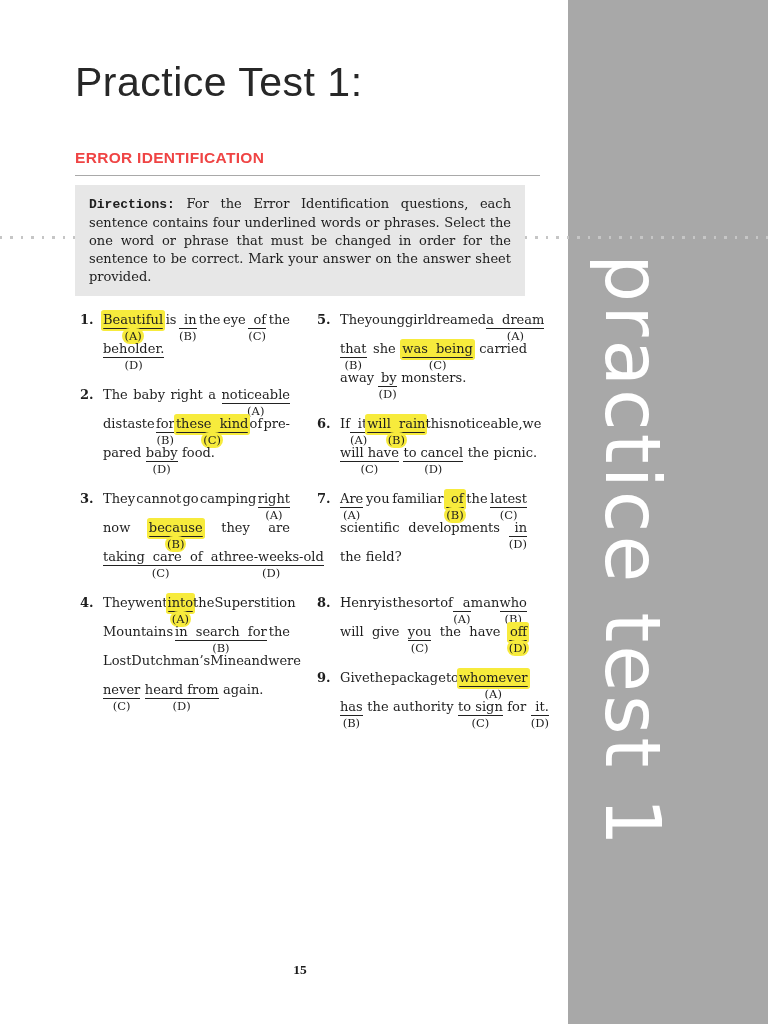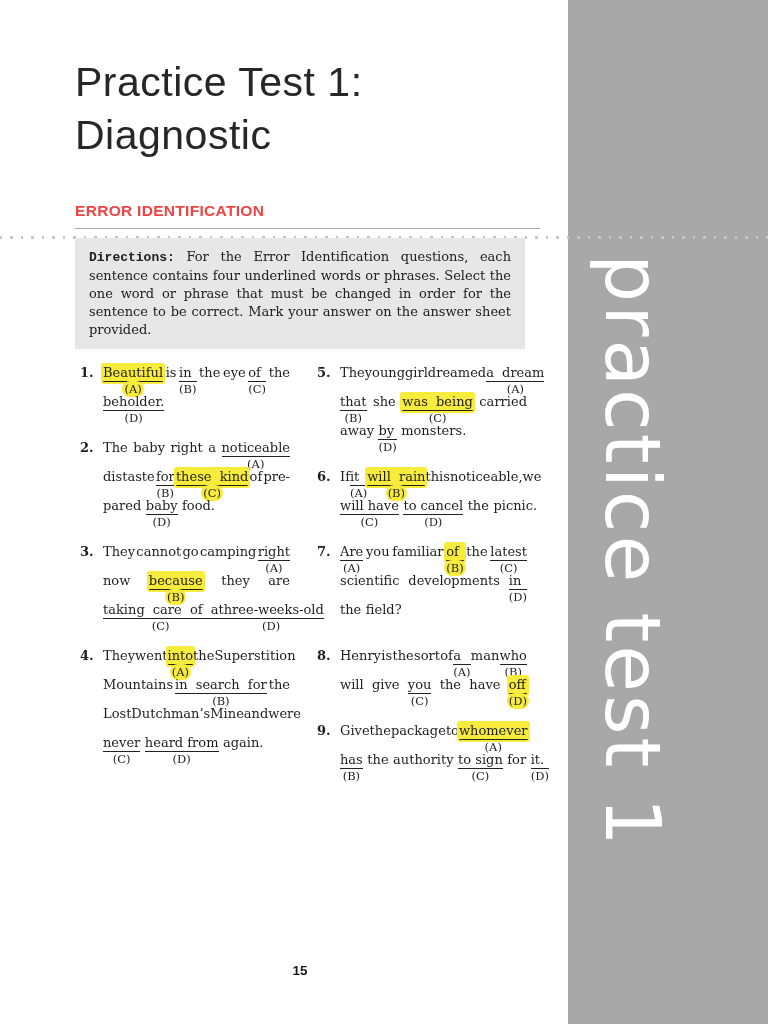--- a/index.html
+++ b/index.html
@@ -39,46 +39,45 @@
   .questions{margin-top:16px;margin-left:5px;display:flex;column-gap:27px;}
   .qcol{width:210px;}
   .q{display:flex;margin-bottom:17px;}
   .qnum{flex:none;width:23px;font-weight:bold;font-size:13px;line-height:16px;}
   .qlines{flex:1;min-width:0;}
   .qline{display:flex;height:29px;align-items:flex-start;column-gap:4.5px;overflow:visible;}
   .qline.just{justify-content:space-between;column-gap:0;}
   .tok{display:flex;flex-direction:column;align-items:center;flex:none;}
   .w{display:block;font-size:13px;line-height:16px;white-space:pre;}
   .just .w{word-spacing:4px;}
-  .tok.u .w{align-self:stretch;text-align:left;border-bottom:1px solid #222;}
+  .tok.u .w{align-self:stretch;text-align:right;border-bottom:1px solid #222;}
   .lbl{display:block;font-size:11.5px;line-height:12px;margin-top:1px;white-space:pre;}
   .w.hl{background:var(--hl);box-shadow:0 0 0 2px var(--hl);border-radius:1px;}
   .lbl.hl{background:var(--hl);box-shadow:0 0 0 2px var(--hl);border-radius:6px;}
 
   
   .page-number{position:absolute;bottom:46px;left:75px;width:450px;text-align:center;
-        font-family:Liberation Sans, sans-serif;font-weight:bold;
+        font-family:Liberation Serif, serif;font-weight:bold;
         font-size:13.5px;color:#1a1a1a;}
 </style>
 </head>
 <body>
 
 <div class="page">
 
   <aside class="sidebar">
     <div class="sidebar-text">practice test 1</div>
   </aside>
 
   <div class="dotted-rule"></div>
 
   <main class="content">
 
     <h1 class="title">
       <span style="display:block">Practice Test 1:</span>
-      <span style="display:block">Diagnostic</span>
     </h1>
 
 
     <h2 class="section-heading">ERROR IDENTIFICATION</h2>
 
     <div class="directions">
       <span class="dir-label">Directions:</span><span> For the Error Identification questions, each sentence contains four underlined words or phrases. Select the one word or phrase that must be changed in order for the sentence to be correct. Mark your answer on the answer sheet provided.</span>
     </div>
 
     <div class="questions">

